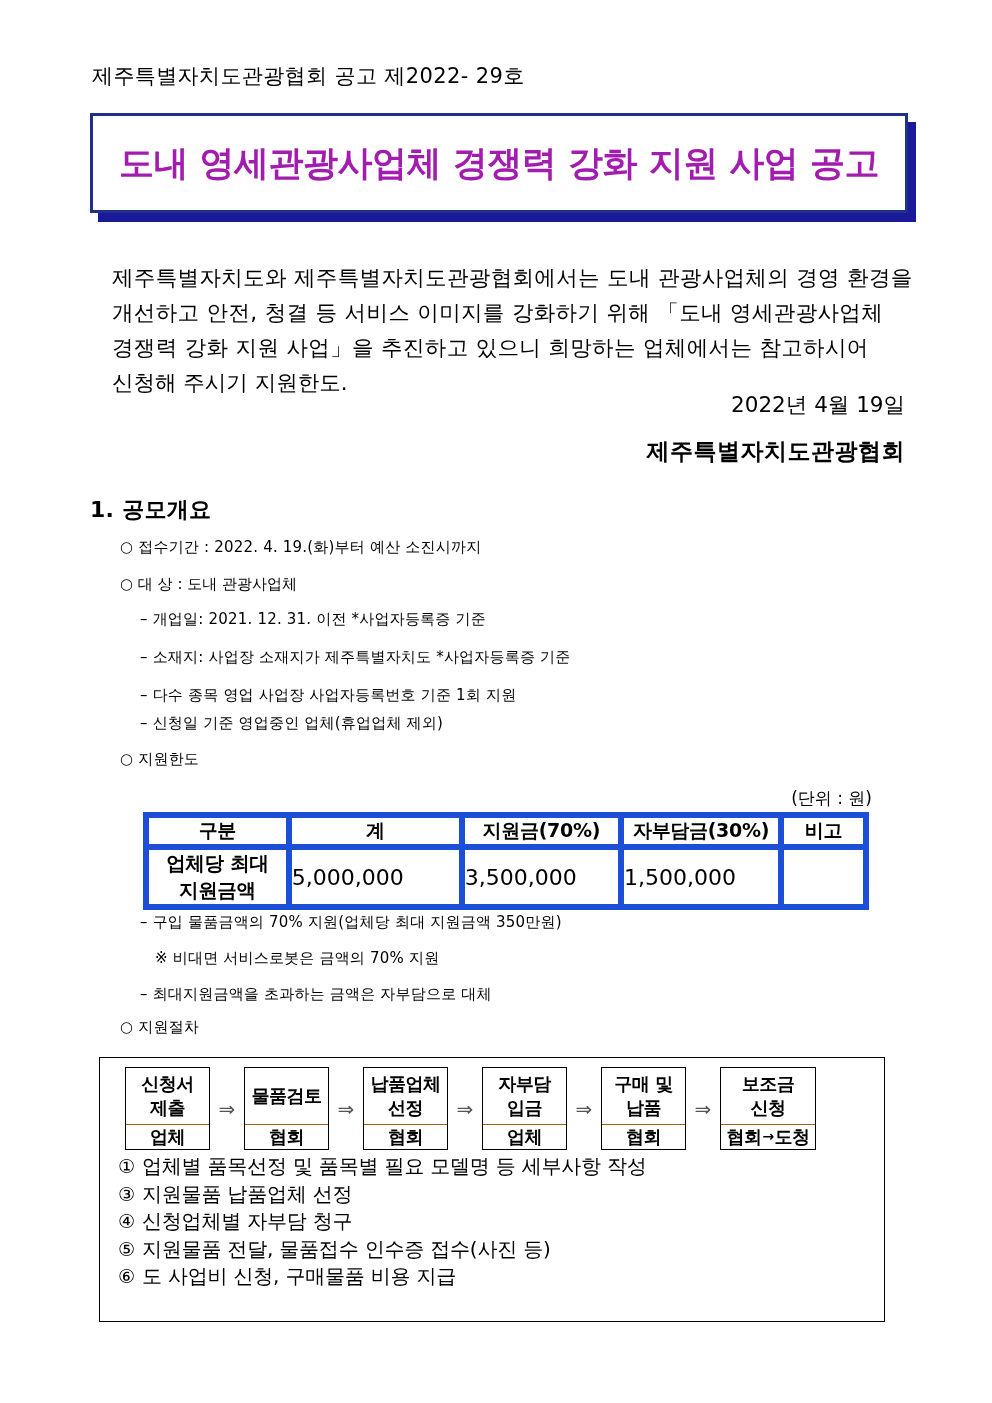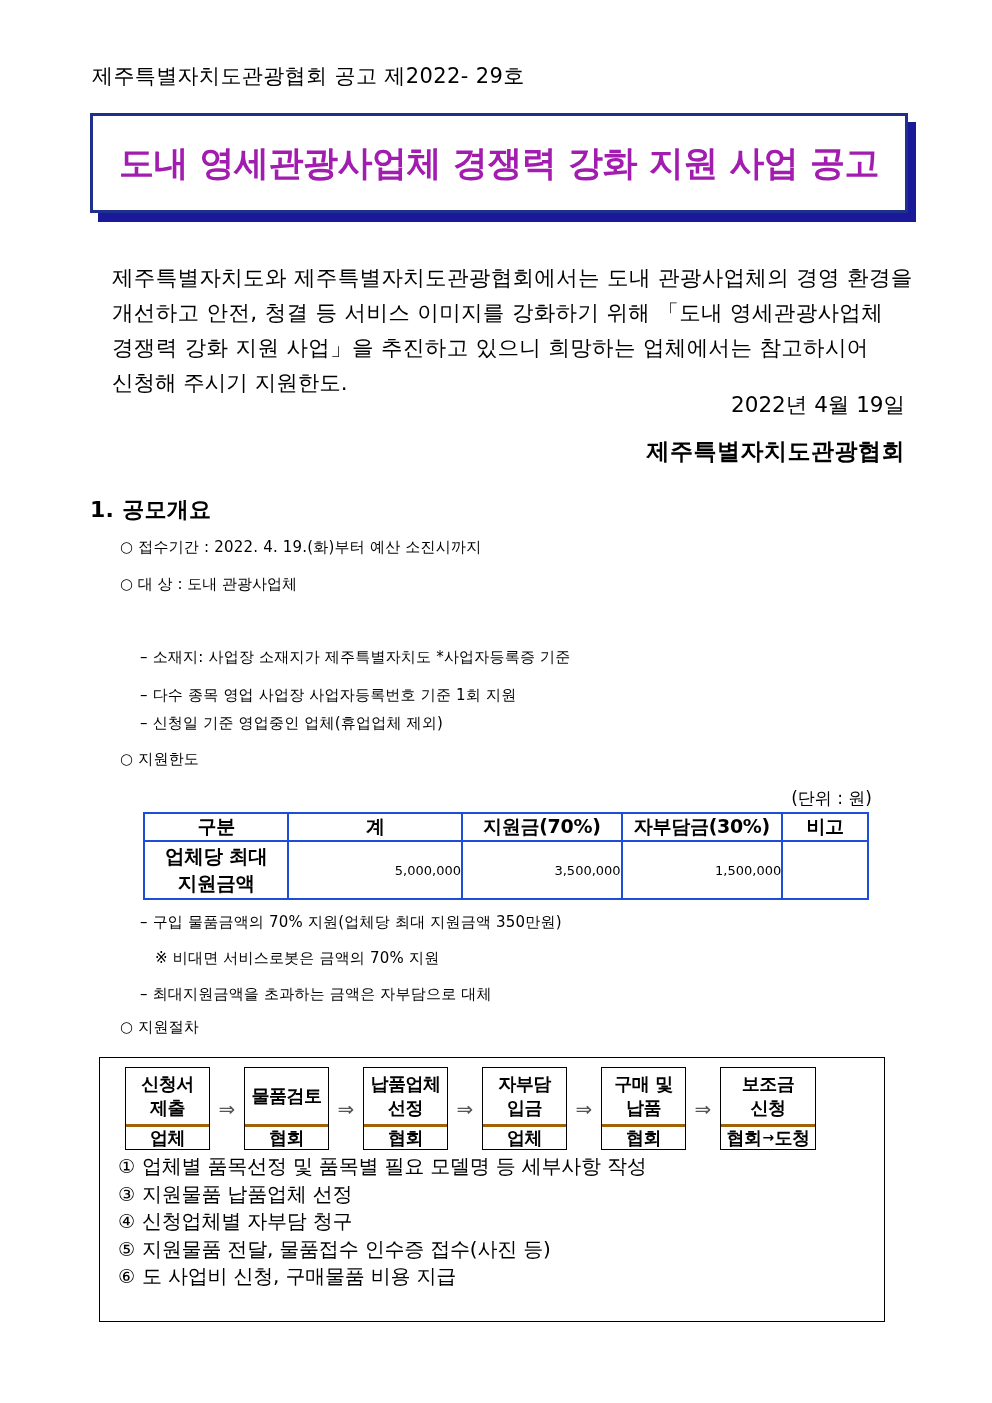--- a/index.html
+++ b/index.html
@@ -146,21 +146,21 @@
   table.limit-table {
     position: absolute;
     left: 143px;
     top: 812px;
     width: 726px;
     border-collapse: collapse;
     font-size: 19px;
   }
   table.limit-table th,
   table.limit-table td {
-    border: 2px solid #1d4ed8;
+    border: 6px solid #1d4ed8;
     padding: 0;
   }
   table.limit-table thead th {
     height: 28px;
     font-size: 19px;
     font-weight: bold;
     text-align: center;
     vertical-align: middle;
     letter-spacing: -0.3px;
   }
@@ -169,23 +169,23 @@
     vertical-align: middle;
   }
   td.rowhead {
     text-align: center;
     font-weight: bold;
     font-size: 19.5px;
     line-height: 27px;
     letter-spacing: -0.3px;
   }
   td.num {
-    text-align: right;
+    text-align: left;
     padding-right: 16px;
-    font-size: 13px;
+    font-size: 22px;
     letter-spacing: 0px;
   }
   td.blank { }
   col.c-gubun  { width: 145px; }
   col.c-total  { width: 174px; }
   col.c-sup    { width: 160px; }
   col.c-self   { width: 161px; }
   col.c-note   { width: 86px; }
 
   
@@ -223,21 +223,21 @@
     flex-direction: column;
     align-items: center;
     justify-content: center;
     font-size: 18px;
     font-weight: bold;
     line-height: 24px;
     letter-spacing: -0.5px;
     text-align: center;
   }
   .flow-box .fb-actor {
-    border-top: 3px solid #a16207;
+    border-top: 1px solid #a16207;
     height: 25px;
     display: flex;
     align-items: center;
     justify-content: center;
     font-size: 18px;
     font-weight: bold;
     letter-spacing: -0.5px;
     white-space: nowrap;
     text-align: right;
   }
@@ -301,20 +301,21 @@
 
   <div class="doc-date">2022년 4월 19일</div>
   <div class="doc-signer">제주특별자치도관광협회</div>
 
   <div class="sec-title">1. 공모개요</div>
 
   <div class="line bullet-circle" style="top:538px;">○ 접수기간 : 2022. 4. 19.(화)부터 예산 소진시까지</div>
 
   <div class="line bullet-circle wide-gap" style="top:575px;">○ 대      상 : 도내 관광사업체</div>
 
+  <div class="line dash" style="top:610px;">– 개업일: 2021. 12. 31. 이전 *사업자등록증 기준</div>
   <div class="line dash" style="top:648px;">– 소재지: 사업장 소재지가 제주특별자치도 *사업자등록증 기준</div>
   <div class="line dash" style="top:686px;">– 다수 종목 영업 사업장 사업자등록번호 기준 1회 지원</div>
   <div class="line dash" style="top:714px;">– 신청일 기준 영업중인 업체(휴업업체 제외)</div>
 
   <div class="line bullet-circle" style="top:750px;">○ 지원한도</div>
 
   <div class="unit-label">(단위 : 원)</div>
 
   <table class="limit-table">
     <colgroup>

